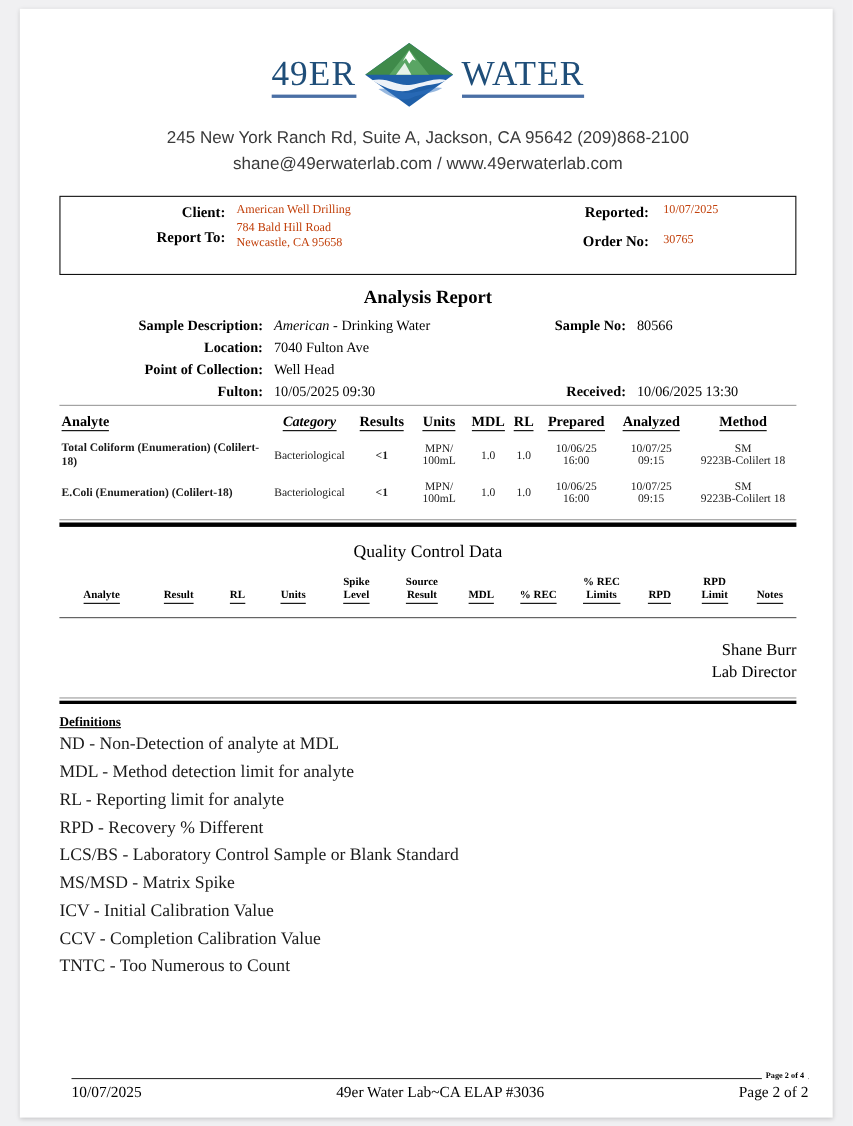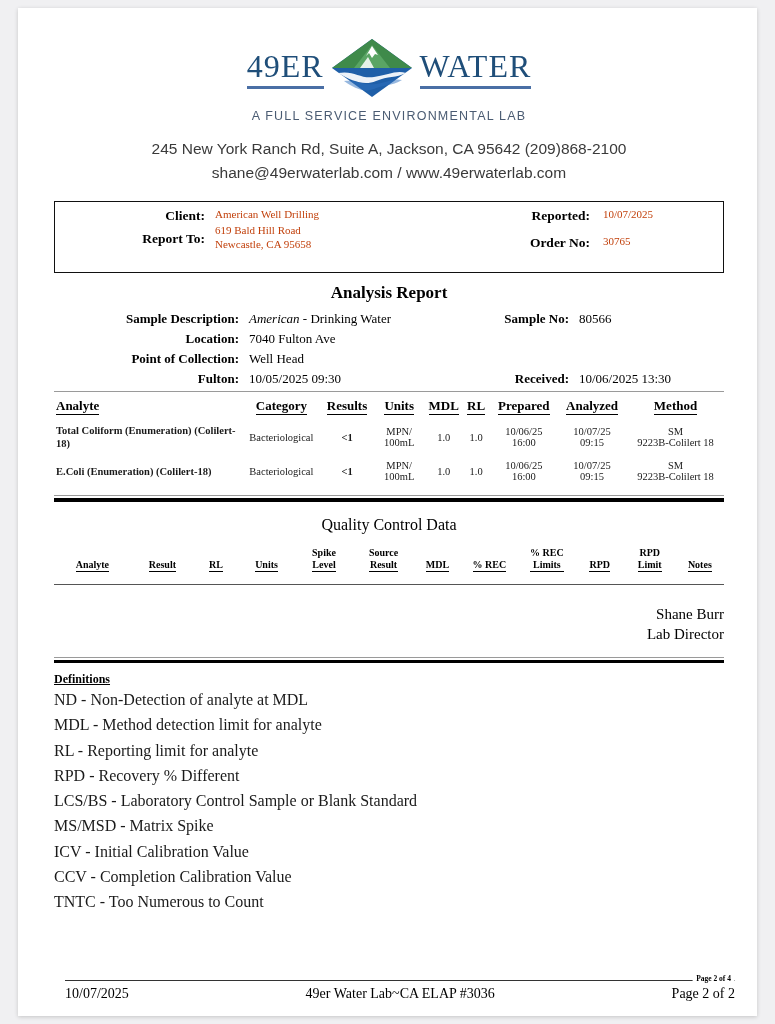--- a/index.html
+++ b/index.html
@@ -198,35 +198,34 @@
           <polygon points="42,2 82,31 42,60 2,31" fill="#1f5fa8"></polygon>
           <path d="M42,2 L82,31 L2,31 Z" fill="#3f8a4a"></path>
           <path d="M42,8 L60,31 L24,31 Z" fill="#5aa564"></path>
           <path d="M42,9 L48,18 L45,17 L42,21 L39,16 L36,19 Z" fill="#ffffff"></path>
           <path d="M30,31 L38,20 L44,31 Z" fill="#ffffff" opacity="0.85"></path>
           <path d="M8,36 C24,33 30,42 44,40 C58,38 66,33 76,36 C66,41 58,39 46,44 C34,49 22,44 8,36 Z" fill="#ffffff" opacity="0.92"></path>
           <path d="M14,44 C26,42 34,49 46,47 C58,45 64,41 72,43 C62,49 52,48 44,52 C34,56 24,51 14,44 Z" fill="#2f72c0" opacity="0.5"></path>
         </svg>
         <div class="logo-word right">WATER</div>
       </div>
-      <div class="tagline">A FULL SERVICE ENVIRONMENTAL LAB</div>
     </div>
 
     <div class="addr">
       <div>245 New York Ranch Rd, Suite A, Jackson, CA 95642 (209)868-2100</div>
       <div>shane@49erwaterlab.com / www.49erwaterlab.com</div>
     </div>
 
     <div class="client-box">
       <div class="cb-label" style="left:40px; top:6px; width:110px;">Client:</div>
       <div class="cb-val" style="left:160px; top:6px;">American Well Drilling</div>
 
       <div class="cb-label" style="left:40px; top:29px; width:110px;">Report To:</div>
       <div class="cb-val two-line" style="left:160px; top:21px;">
-        <div>619 Bald Hill Road</div>
+        <div>784 Bald Hill Road</div>
         <div>Newcastle, CA 95658</div>
       </div>
 
       <div class="cb-label" style="left:400px; top:6px; width:135px;">Reported:</div>
       <div class="cb-val" style="left:548px; top:6px;">10/07/2025</div>
 
       <div class="cb-label" style="left:400px; top:33px; width:135px;">Order No:</div>
       <div class="cb-val" style="left:548px; top:33px;">30765</div>
     </div>
 
@@ -251,21 +250,21 @@
       <div class="ig-label" style="left:395px; top:60px; width:120px;">Received:</div>
       <div class="ig-val" style="left:525px; top:60px;">10/06/2025 13:30</div>
     </div>
 
     <div class="rule-thin"></div>
 
     <table class="res">
       <thead>
         <tr>
           <th style="width:200px; text-align:left;"><span>Analyte</span></th>
-          <th style="width:78px;"><span>Category</span></th>
+          <th style="width:78px;font-style:italic;"><span>Category</span></th>
           <th style="width:48px;"><span>Results</span></th>
           <th style="width:52px;"><span>Units</span></th>
           <th style="width:32px;"><span>MDL</span></th>
           <th style="width:26px;"><span>RL</span></th>
           <th style="width:64px;"><span>Prepared</span></th>
           <th style="width:68px;"><span>Analyzed</span></th>
           <th style="width:100px;"><span>Method</span></th>
         </tr>
       </thead>
       <tbody>

